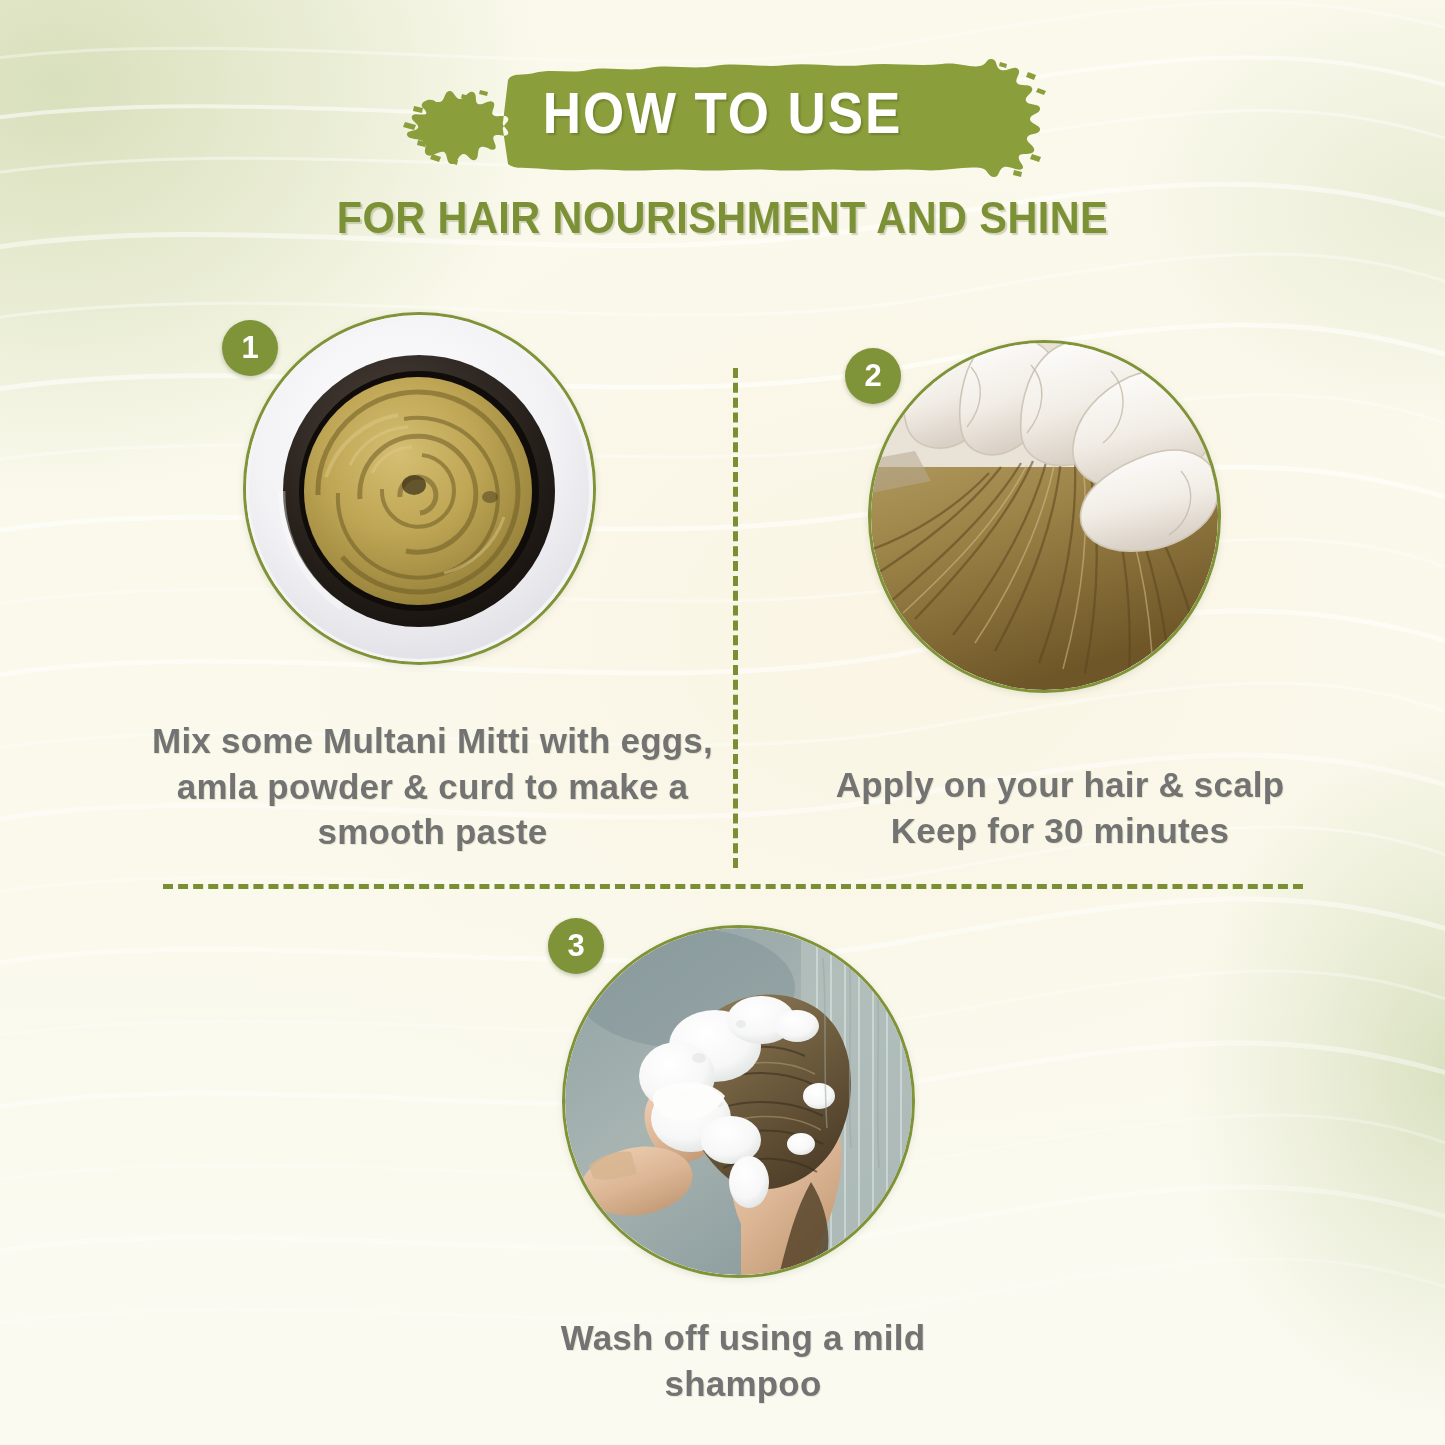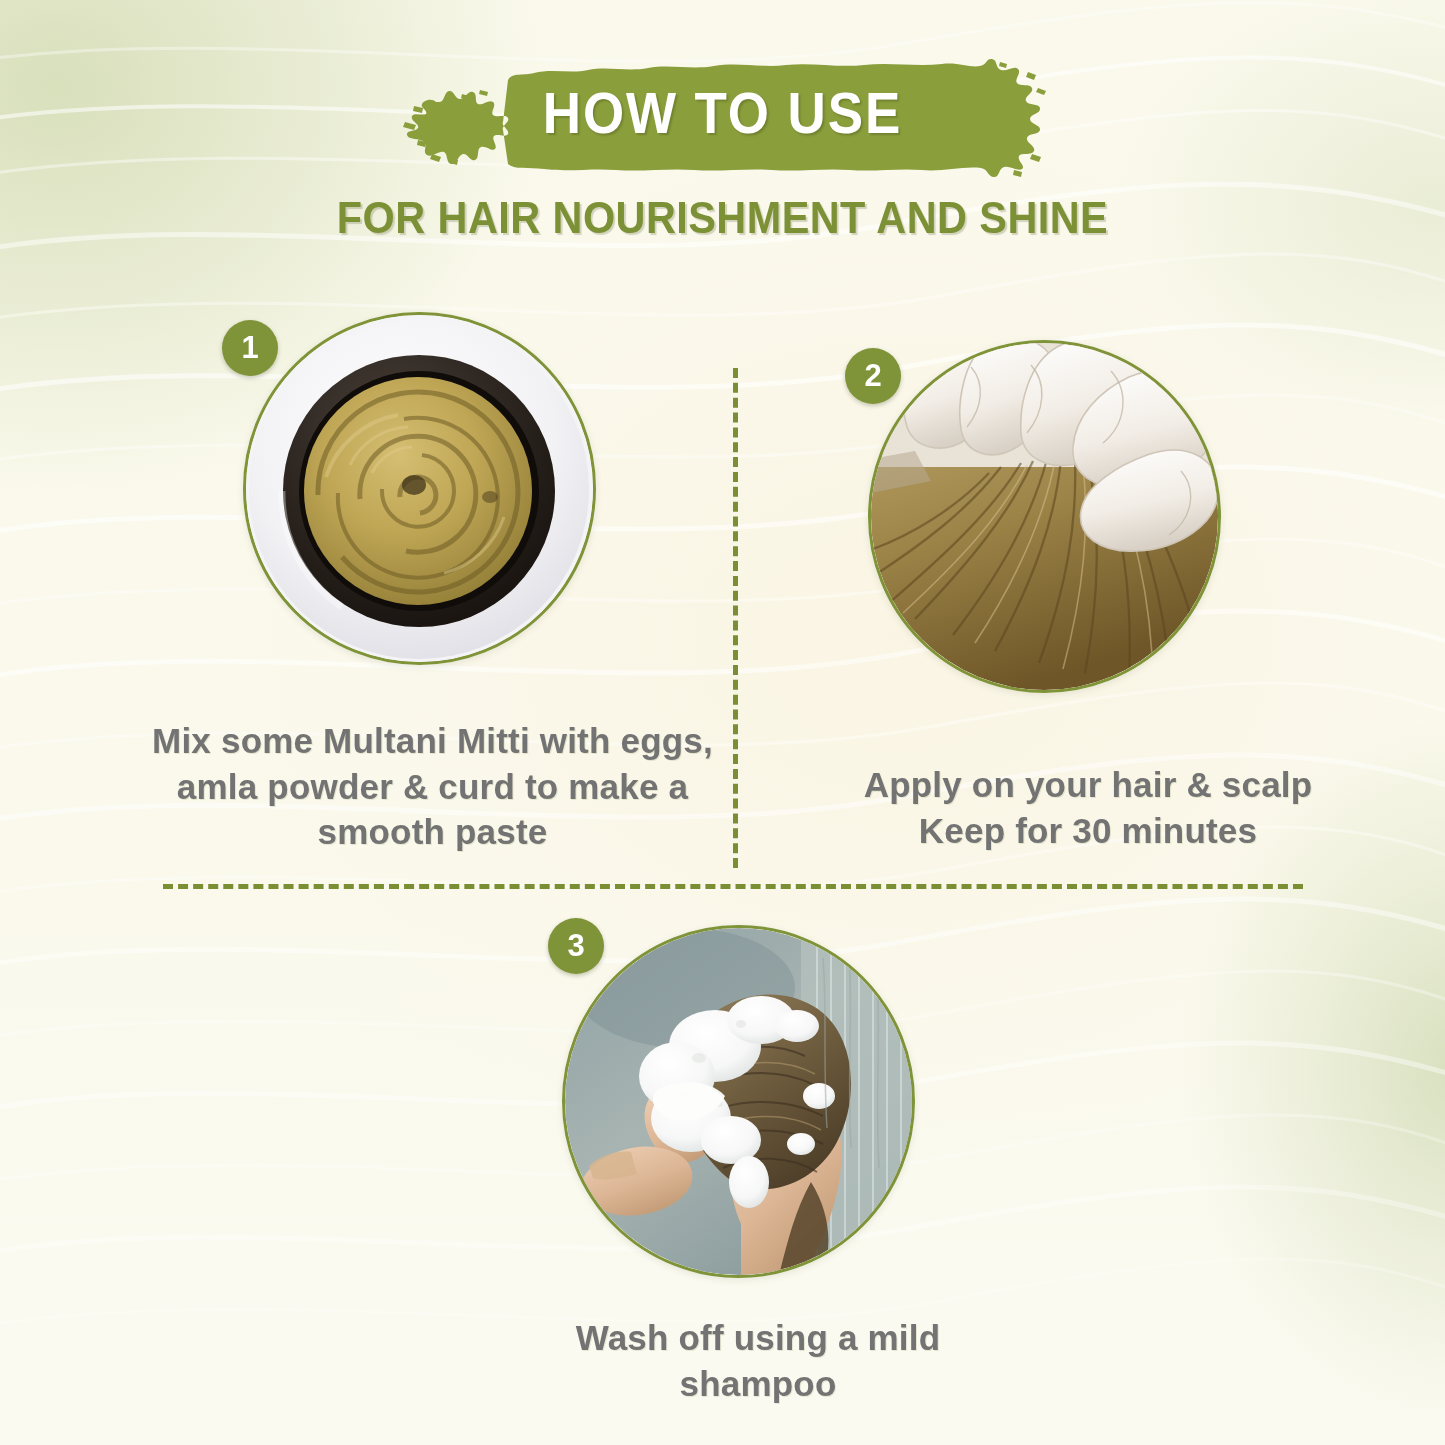--- a/index.html
+++ b/index.html
@@ -165,26 +165,26 @@
   }
 
   
   #step1-photo { left: 243px; top: 312px; width: 347px; height: 347px; }
   #step1-badge { left: 222px; top: 320px; }
   #step1-caption { left: 110px; top: 718px; width: 645px; }
 
   
   #step2-photo { left: 868px; top: 340px; width: 347px; height: 347px; }
   #step2-badge { left: 845px; top: 348px; }
-  #step2-caption { left: 828px; top: 762px; width: 520px; }
+  #step2-caption { left: 800px; top: 762px; width: 520px; }
 
   
   #step3-photo { left: 562px; top: 925px; width: 347px; height: 347px; }
   #step3-badge { left: 548px; top: 918px; }
-  #step3-caption { left: 503px; top: 1315px; width: 510px; }
+  #step3-caption { left: 488px; top: 1315px; width: 510px; }
 </style>
 </head>
 <body>
 
 <div id="page">
 
   <div class="bg-layer bg-wash-cream"></div>
   <div class="bg-layer bg-wash-green-tl"></div>
   <div class="bg-layer bg-wash-green-r"></div>
 

